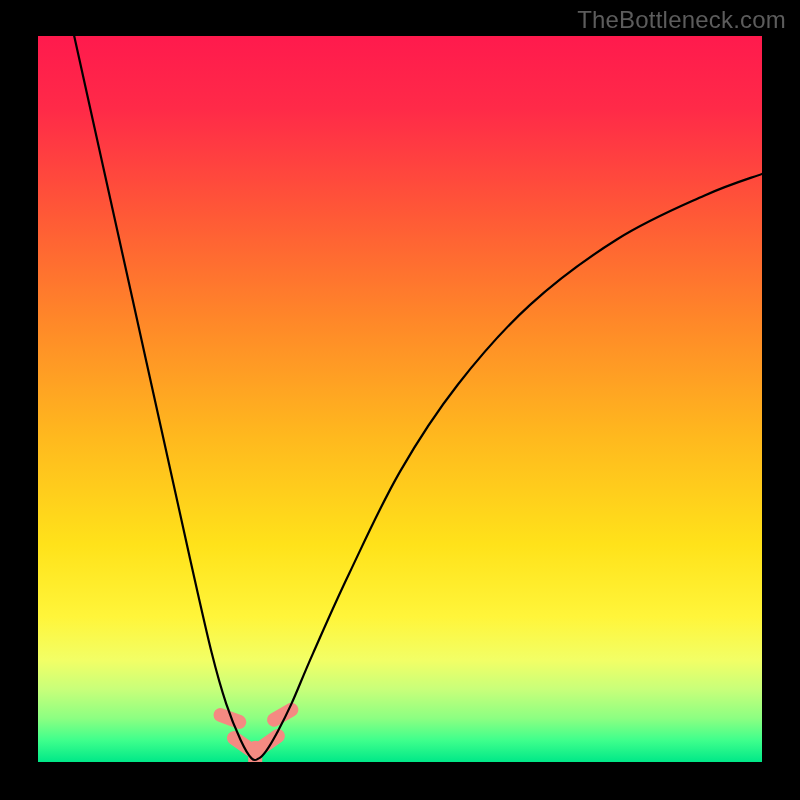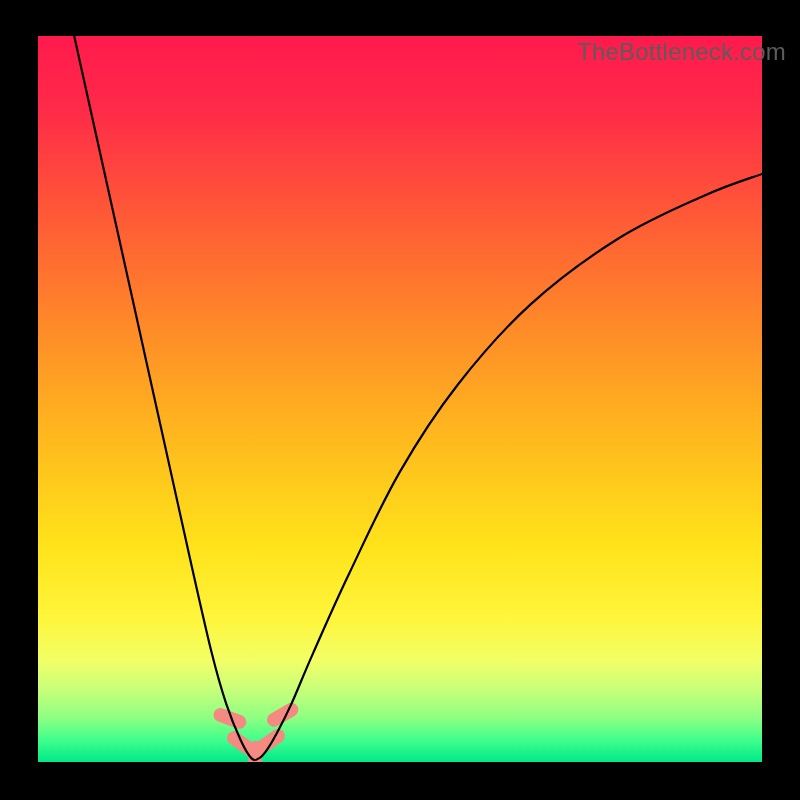--- a/index.html
+++ b/index.html
@@ -18,21 +18,20 @@
   }
   .watermark {
     position: absolute;
     top: 6px;
     right: 14px;
     font-family: Arial, Helvetica, sans-serif;
     font-size: 24px;
     color: #5c5c5c;
     letter-spacing: 0.2px;
     z-index: 10;
-    margin-top: 32px;
   }
   svg {
     position: absolute;
     top: 0;
     left: 0;
   }
 </style>
 </head>
 <body>
 

